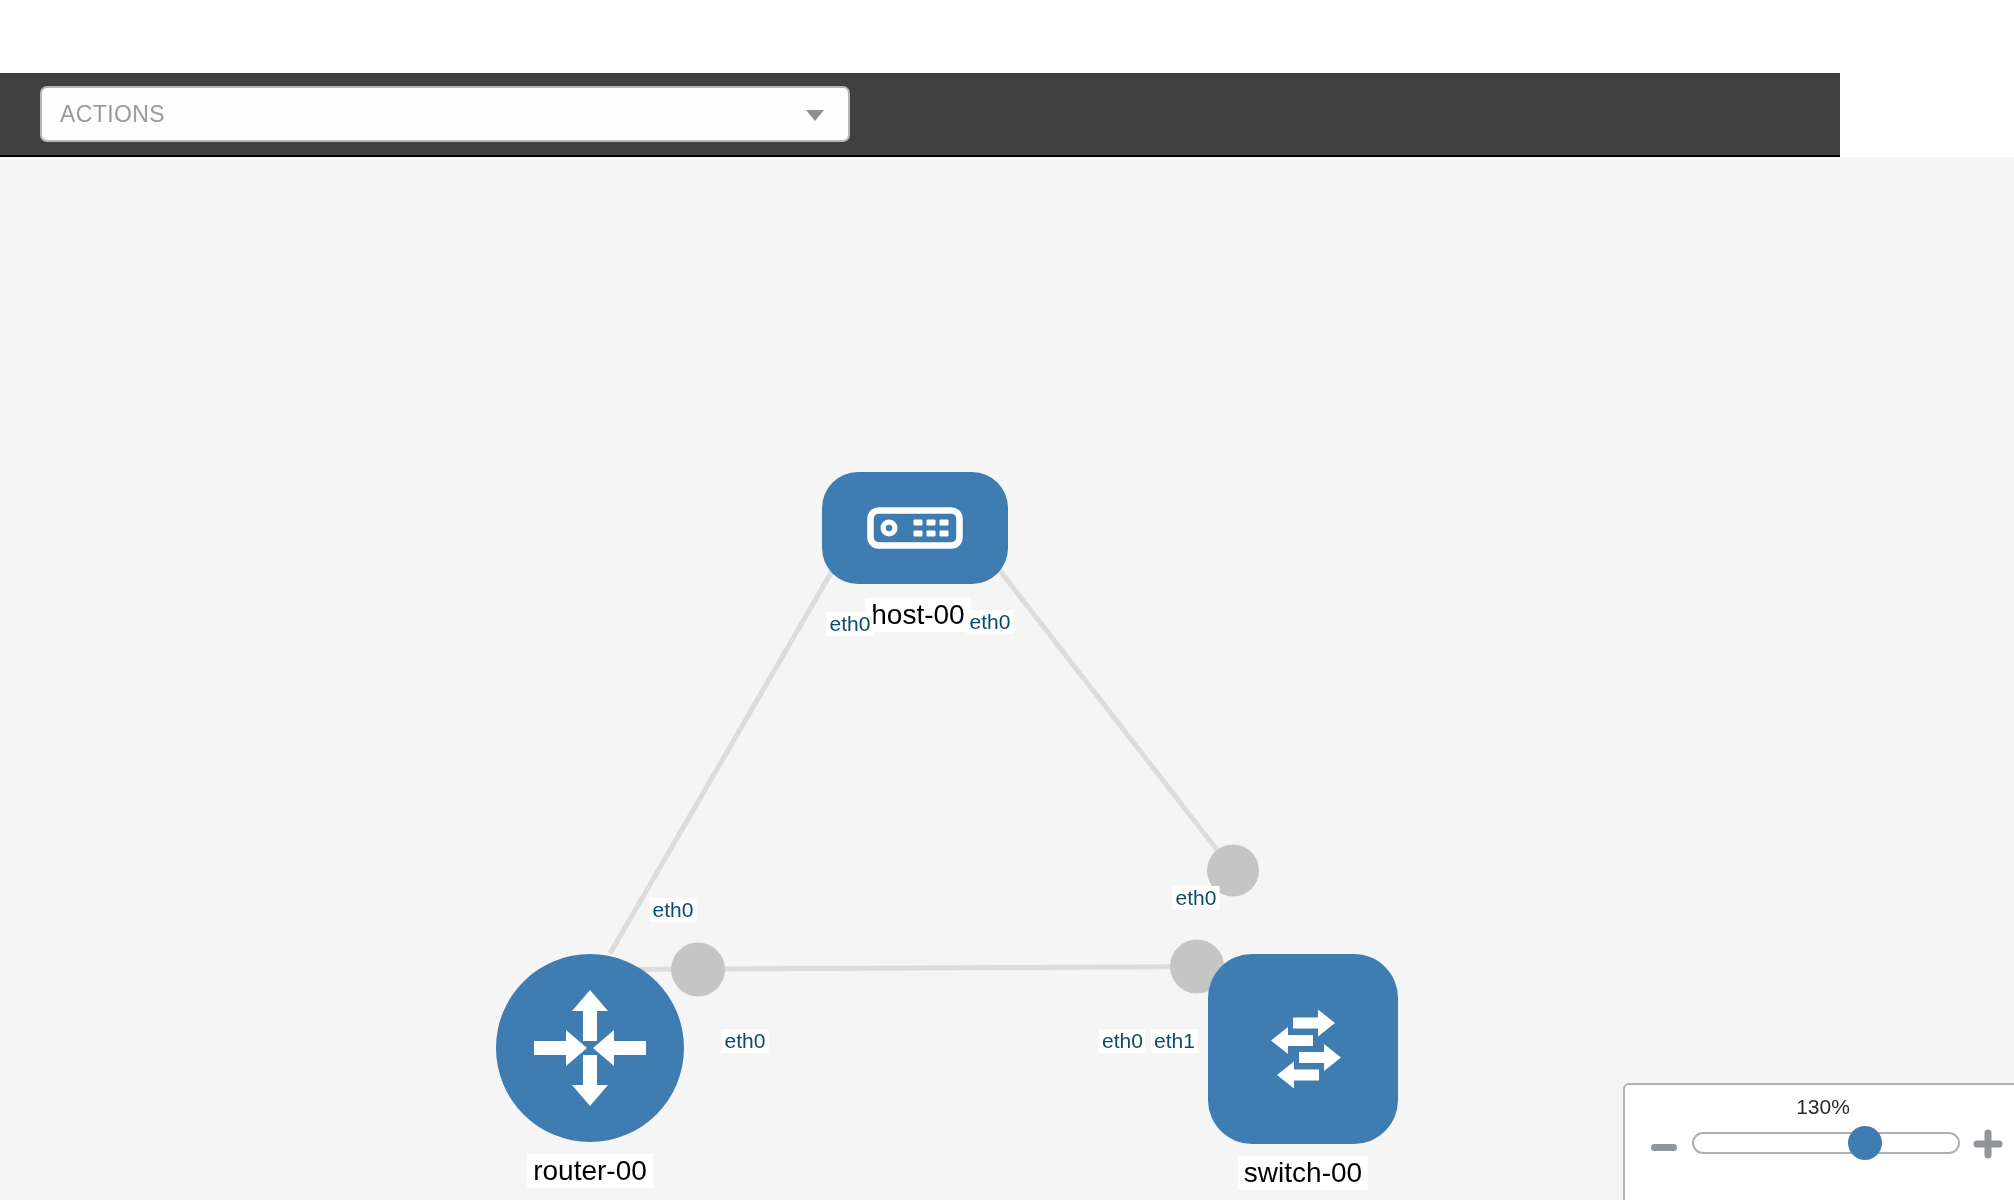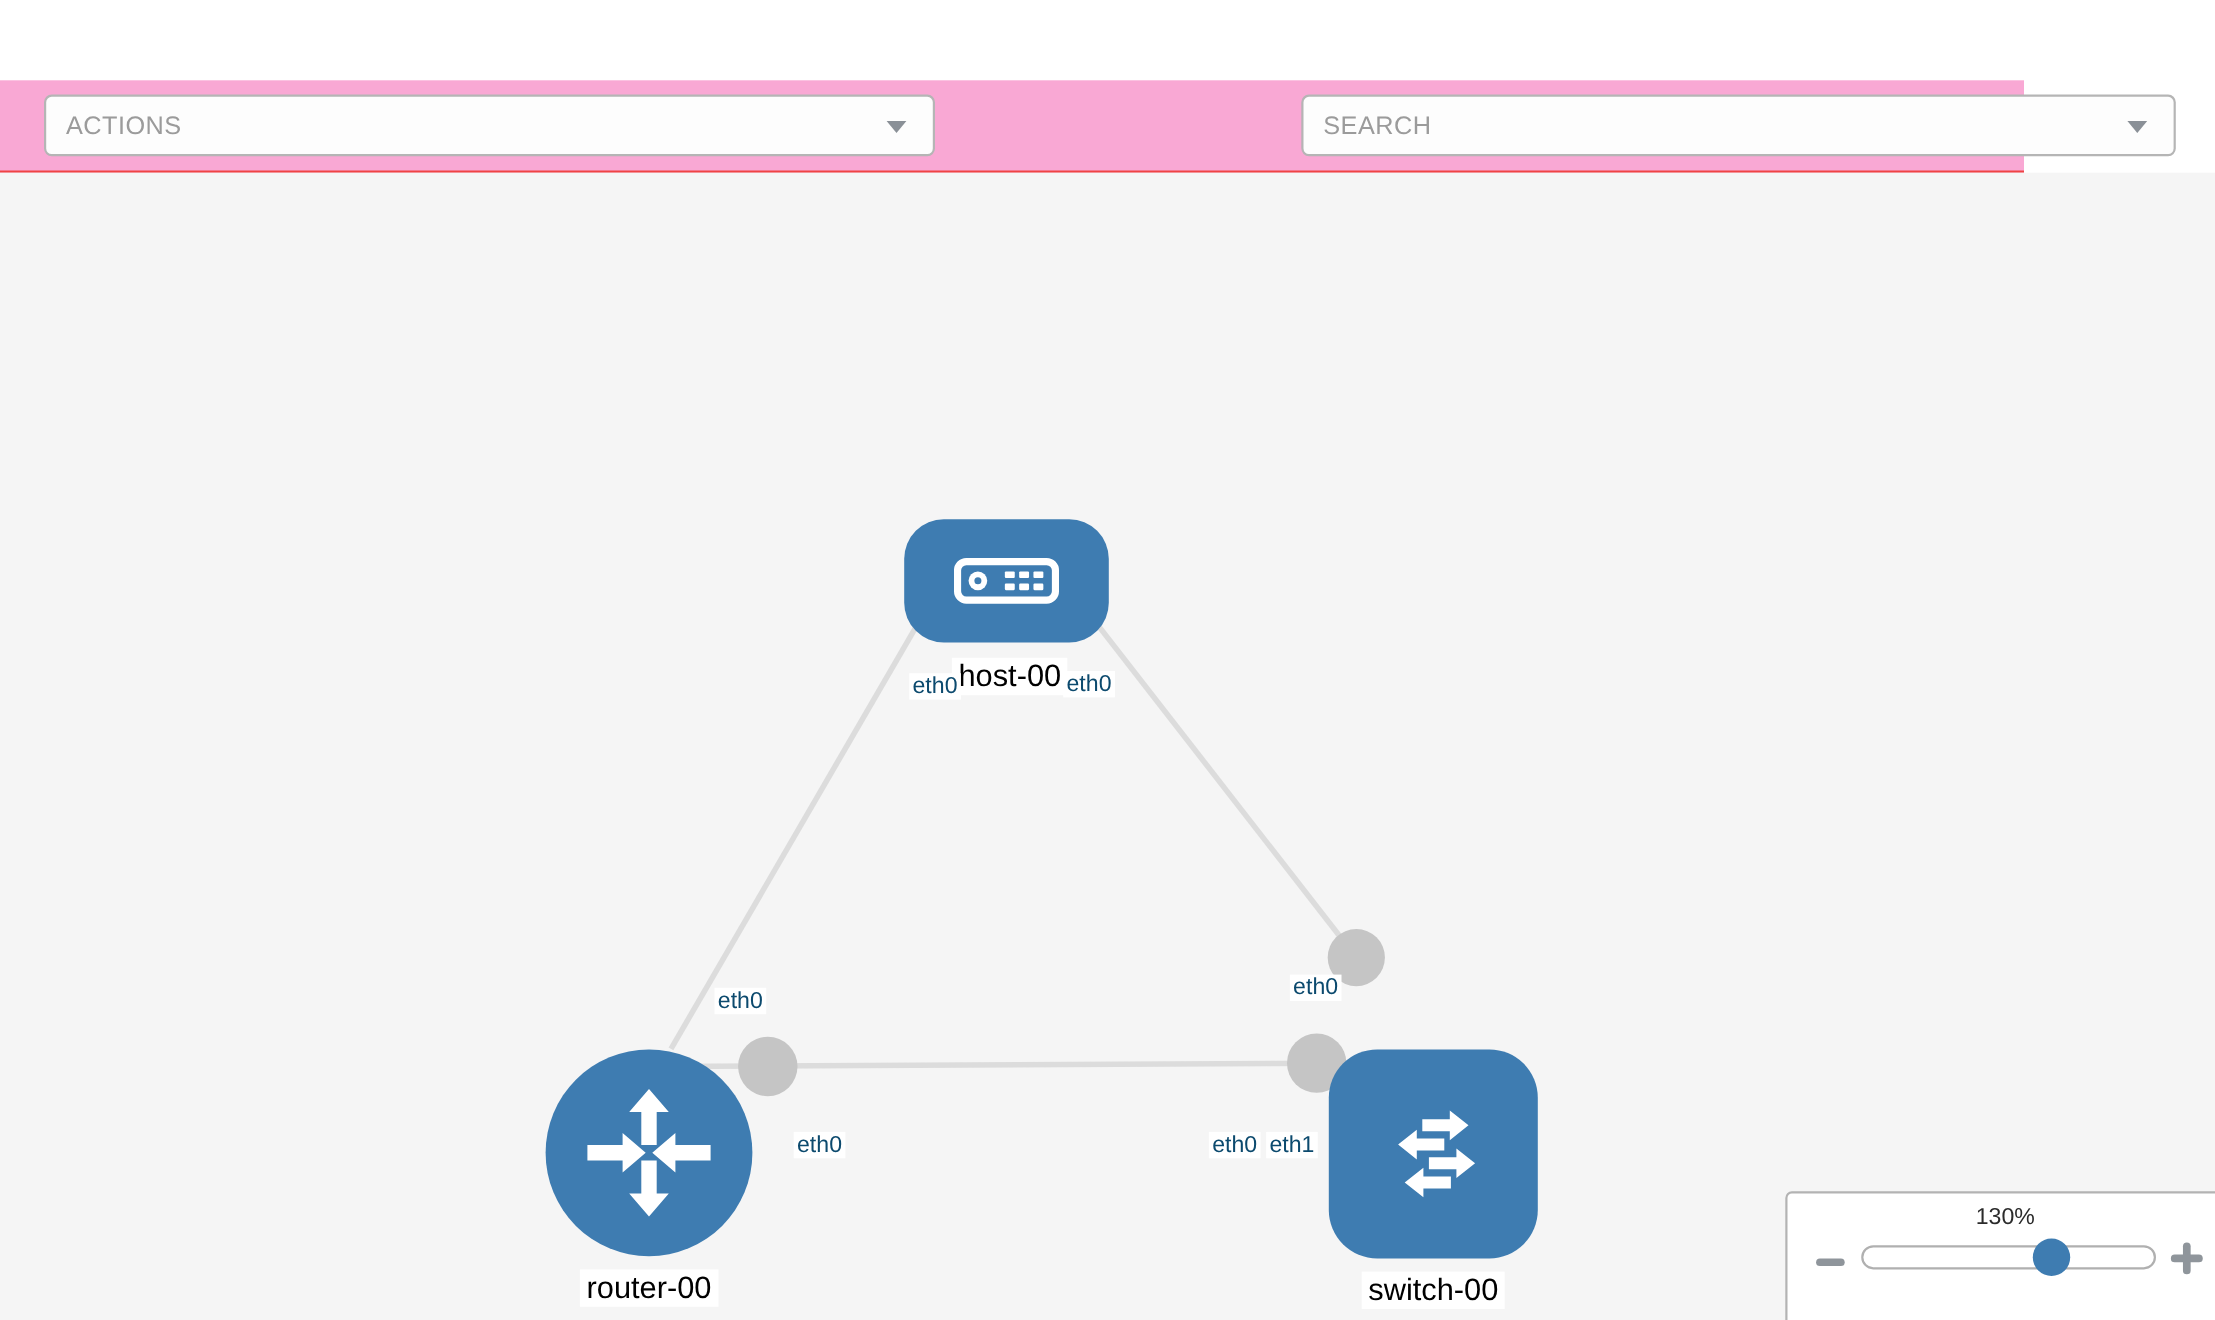--- a/index.html
+++ b/index.html
@@ -17,21 +17,21 @@
     position:absolute; left:40px; top:0; line-height:72px;
     font-size:26px; font-weight:700; color:#4d4d4d; letter-spacing:.2px;
   }
   .close-btn {
     position:absolute; left:1940px; top:16px; width:36px; height:36px;
     border:none; background:transparent; cursor:pointer; padding:0;
   }
   
   .toolbar {
     position:absolute; left:0; top:73px; width:1840px; height:84px;
-    background:#f9a8d4; border-bottom:2px solid #ef4444;
+    background:#404040; border-bottom:2px solid #000000;
   }
   .combo {
     position:absolute; top:13px; height:56px; background:#fdfdfd;
     border:2px solid #b5b5b5; border-radius:7px; cursor:pointer;
   }
   .combo .ph {
     position:absolute; left:18px; top:0; line-height:52px;
     font-size:23px; color:#9b9b9b; letter-spacing:.4px;
   }
   .chev {
@@ -125,24 +125,20 @@
 
     <button class="tool-btn key">
       <svg width="34" height="34" viewBox="0 0 34 34">
         <circle cx="11" cy="11" r="5.5" fill="none" stroke="#848b94" stroke-width="4.5"></circle>
         <line x1="15" y1="15" x2="28" y2="28" stroke="#848b94" stroke-width="5" stroke-linecap="round"></line>
         <line x1="21.5" y1="21.5" x2="18.5" y2="24.5" stroke="#848b94" stroke-width="4.5" stroke-linecap="round"></line>
         <line x1="27.5" y1="27.5" x2="24.5" y2="30.5" stroke="#848b94" stroke-width="4.5" stroke-linecap="round"></line>
       </svg>
     </button>
 
-    <div class="combo search">
-      <span class="ph">SEARCH</span>
-      <span class="chev"></span>
-    </div>
   </div>
 
   <div class="canvas">
 
     <svg class="wires" viewBox="0 157 2014 1043">
       <line x1="880" y1="410" x2="610" y2="875" stroke="#dcdcdc" stroke-width="5"></line>
       <line x1="950" y1="428" x2="1233" y2="792" stroke="#dcdcdc" stroke-width="5"></line>
       <line x1="600" y1="891" x2="1220" y2="888" stroke="#dcdcdc" stroke-width="5"></line>
       <circle cx="949" cy="431" r="26" fill="#c5c5c5"></circle>
       <circle cx="698" cy="891" r="27" fill="#c5c5c5"></circle>

